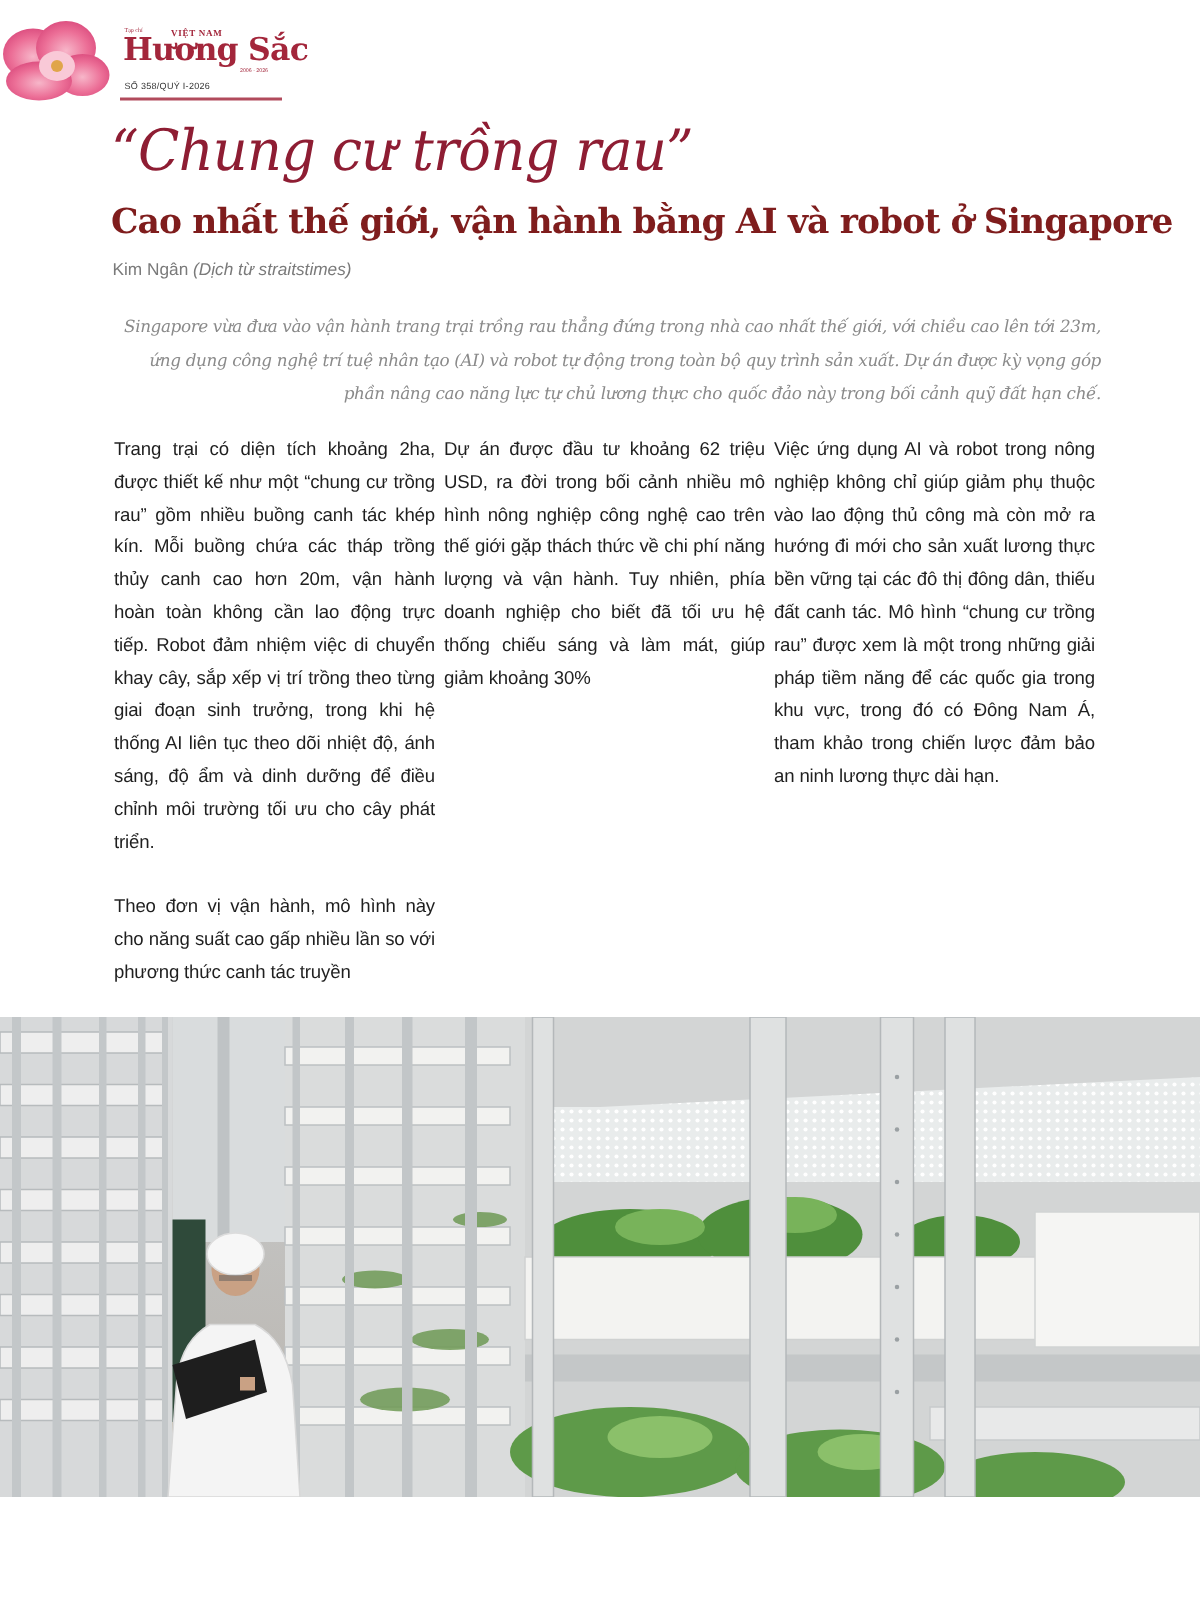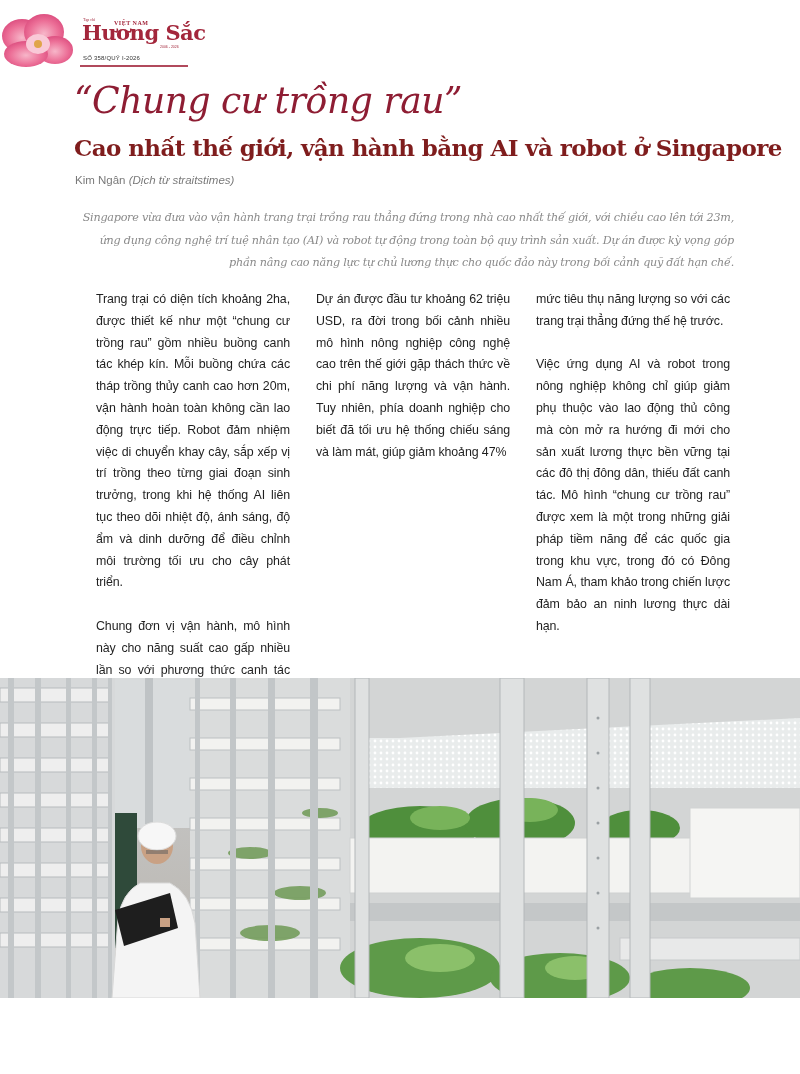--- a/index.html
+++ b/index.html
@@ -20,21 +20,21 @@
   
   .kicker { position: absolute; left: 74px; top: 78px; font-family: "DejaVu Serif", serif; font-style: italic; font-size: 38px; color: #8e1d33; letter-spacing: -0.5px; white-space: nowrap; transform: scaleX(0.95); transform-origin: left; }
   .headline { position: absolute; left: 74px; top: 134px; font-family: "DejaVu Serif", serif; font-weight: bold; font-size: 23px; color: #7f1d1d; letter-spacing: -0.6px; white-space: nowrap; text-align: right; }
   .byline { position: absolute; left: 75px; top: 174px; font-size: 11.5px; color: #7a7a7a; text-align: center; }
   .byline .src { font-style: italic; }
 
   .lede { position: absolute; left: 74px; top: 207px; width: 660px; font-family: "DejaVu Serif", serif; font-style: italic; font-size: 11.2px; line-height: 22.5px; color: #8a8a8a; letter-spacing: -0.25px; text-align: right; }
 
   
   .col { position: absolute; top: 289px; width: 214px; font-size: 12.4px; line-height: 21.8px; color: #1f1f1f; text-align: justify; letter-spacing: -0.1px; }
-  .col p { margin-bottom: 21.8px; margin-left: 20px; }
+  .col p { margin-bottom: 21.8px; }
   .col1 { left: 76px; }
   .col2 { left: 296px; }
   .col3 { left: 516px; }
 
   
   .photo { position: absolute; left: 0; top: 678px; width: 800px; height: 320px; overflow: hidden; background: #cfcfcf; }
 </style>
 </head>
 <body>
 
@@ -69,27 +69,26 @@
 <h1 class="headline">Cao nhất thế giới, vận hành bằng AI và robot ở Singapore</h1>
 <div class="byline">
   <span>Kim Ngân</span>
   <span class="src">(Dịch từ straitstimes)</span>
 </div>
 
 <p class="lede">Singapore vừa đưa vào vận hành trang trại trồng rau thẳng đứng trong nhà cao nhất thế giới, với chiều cao lên tới 23m, ứng dụng công nghệ trí tuệ nhân tạo (AI) và robot tự động trong toàn bộ quy trình sản xuất. Dự án được kỳ vọng góp phần nâng cao năng lực tự chủ lương thực cho quốc đảo này trong bối cảnh quỹ đất hạn chế.</p>
 
 <div class="col col1">
   <p>Trang trại có diện tích khoảng 2ha, được thiết kế như một “chung cư trồng rau” gồm nhiều buồng canh tác khép kín. Mỗi buồng chứa các tháp trồng thủy canh cao hơn 20m, vận hành hoàn toàn không cần lao động trực tiếp. Robot đảm nhiệm việc di chuyển khay cây, sắp xếp vị trí trồng theo từng giai đoạn sinh trưởng, trong khi hệ thống AI liên tục theo dõi nhiệt độ, ánh sáng, độ ẩm và dinh dưỡng để điều chỉnh môi trường tối ưu cho cây phát triển.</p>
-  <p>Chung đơn vị vận hành, mô hình này cho năng suất cao gấp nhiều lần so với phương thức canh tác truyền</p>
+  <p>Theo đơn vị vận hành, mô hình này cho năng suất cao gấp nhiều lần so với phương thức canh tác truyền</p>
 </div>
 <div class="col col2">
-  <p>Dự án được đầu tư khoảng 62 triệu USD, ra đời trong bối cảnh nhiều mô hình nông nghiệp công nghệ cao trên thế giới gặp thách thức về chi phí năng lượng và vận hành. Tuy nhiên, phía doanh nghiệp cho biết đã tối ưu hệ thống chiếu sáng và làm mát, giúp giảm khoảng 47%</p>
+  <p>Dự án được đầu tư khoảng 62 triệu USD, ra đời trong bối cảnh nhiều mô hình nông nghiệp công nghệ cao trên thế giới gặp thách thức về chi phí năng lượng và vận hành. Tuy nhiên, phía doanh nghiệp cho biết đã tối ưu hệ thống chiếu sáng và làm mát, giúp giảm khoảng 30%</p>
 </div>
 <div class="col col3">
-  <p>mức tiêu thụ năng lượng so với các trang trại thẳng đứng thế hệ trước.</p>
   <p>Việc ứng dụng AI và robot trong nông nghiệp không chỉ giúp giảm phụ thuộc vào lao động thủ công mà còn mở ra hướng đi mới cho sản xuất lương thực bền vững tại các đô thị đông dân, thiếu đất canh tác. Mô hình “chung cư trồng rau” được xem là một trong những giải pháp tiềm năng để các quốc gia trong khu vực, trong đó có Đông Nam Á, tham khảo trong chiến lược đảm bảo an ninh lương thực dài hạn.</p>
 </div>
 
 <figure class="photo" aria-label="Worker in white coat and hairnet holding a laptop between tall aluminium vertical-farm racks with trays of leafy greens under LED panels">
   <svg width="800" height="320" viewBox="0 0 800 320">
     <defs>
       <linearGradient id="bg" x1="0" y1="0" x2="0" y2="1">
         <stop offset="0" stop-color="#c9ccce"></stop>
         <stop offset="1" stop-color="#b9b4ad"></stop>
       </linearGradient>

